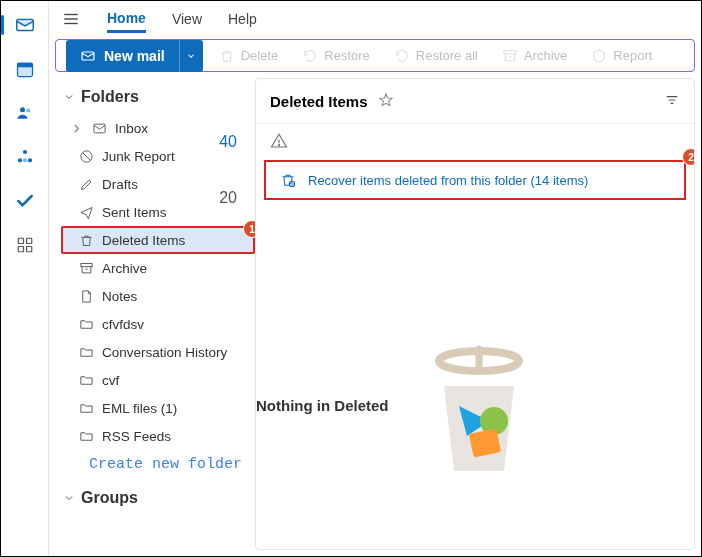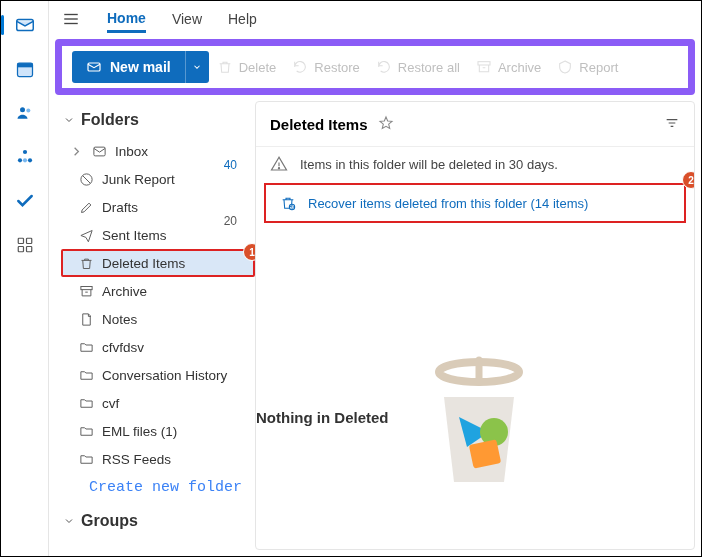--- a/index.html
+++ b/index.html
@@ -13,33 +13,33 @@
   
   .main { flex: 1; display: flex; flex-direction: column; }
 
   
   .topbar { display: flex; align-items: center; height: 36px; padding: 0 12px; gap: 26px; font-size: 14px; color: #444; }
   .hamburger { width: 20px; height: 20px; display:flex; align-items:center; justify-content:center; }
   .tab { padding: 4px 0; cursor: default; }
   .tab.active { color: #0f6cbd; font-weight: 600; border-bottom: 3px solid #0f6cbd; }
 
   
-  .toolbar { display: flex; align-items: center; height: 56px; padding: 0 10px; border: 7px solid #8b5cf6; border-radius: 4px; margin: 2px 6px 6px 6px; }
+  .toolbar { display: flex; align-items: center; height: 33px; padding: 0 10px; gap: 8px; border: 1px solid #8b5cf6; border-radius: 4px; margin: 2px 6px 6px 6px; }
   .newmail-wrap { display:flex; }
   .newmail { display: flex; align-items: center; gap: 8px; background: #0f6cbd; color: #fff; font-size: 14px; font-weight:600; height: 32px; padding: 0 14px; border-radius: 3px 0 0 3px; }
   .newmail-dd { width: 24px; height: 32px; background: #0f6cbd; display:flex; align-items:center; justify-content:center; color:#fff; border-left:1px solid rgba(255,255,255,0.3); border-radius: 0 3px 3px 0;}
   .tbtn { display: flex; align-items: center; gap: 6px; color: #bfbfbf; font-size: 13px; height: 32px; padding: 0 8px; }
   .tbtn svg { opacity: 0.5; }
 
   
   .body { flex:1; display:flex; overflow:hidden; }
   .sidebar { width: 206px; padding: 6px 0 0 12px; overflow:auto; font-size: 13.5px; color:#333; }
   .side-header { display:flex; align-items:center; gap:6px; font-weight:600; font-size:16px; padding: 4px 8px 8px 2px; }
   .folder { display:flex; align-items:center; gap:8px; height:28px; padding: 0 8px 0 18px; border-radius:3px; position:relative; }
-  .folder .count { margin-left:auto; padding-right:10px; color:#0f6cbd; font-size:12px;margin-top:28px; }
+  .folder .count { margin-left:auto; padding-right:10px; color:#0f6cbd; font-size:16px;margin-top:28px; }
   .folder.selected { background:#d9e7f7; border:2px solid #d22; border-radius:2px; padding-left:16px; }
   .folder svg { width:15px; height:15px; flex-shrink:0; color:#616161;}
   .callout { position:absolute; right:-8px; top:-8px; width:18px; height:18px; background:#d94f2a; color:#fff; border-radius:50%; font-size:10px; display:flex; align-items:center; justify-content:center; border:1px solid #fff; font-weight:600;}
   .link { color:#3b82f6; font-size:15px; padding: 6px 0 6px 28px; font-family: Liberation Mono, monospace; }
   .inbox-row { padding-left: 8px; }
   .chevlt { width:12px; color:#666; }
 
   
   .content { flex:1; border:1px solid #e5e5e5; border-radius:4px; margin: 0 6px 6px 0; display:flex; flex-direction:column; overflow:hidden; }
   .content-header { display:flex; align-items:center; height:44px; padding: 0 14px; font-weight:600; font-size:15px; gap:10px; }
@@ -292,21 +292,20 @@
             </svg>
         </span>
       </div>
 
       <div class="banner">
         <svg width="18" height="18" viewBox="0 0 24 24" fill="none" stroke="#777" stroke-width="1.6">
             <path d="M12 3L2 20h20L12 3z"></path>
             <line x1="12" y1="10" x2="12" y2="15"></line>
             <circle cx="12" cy="17.5" r="0.8" fill="#777"></circle>
           </svg>
-        <span>Items in this folder will be deleted in 30 days.</span>
       </div>
 
       <div class="recover-wrap">
         <div class="recover">
           <svg width="16" height="16" viewBox="0 0 24 24" fill="none" stroke="#0f6cbd" stroke-width="1.6">
               <path d="M4 7h16M9 7V5h6v2M6 7l1 13h10l1-13"></path>
               <circle cx="18" cy="18" r="4" fill="#fff"></circle>
               <path d="M16 18a2 2 0 1 1 1 1.7M16 16v2h2" stroke-width="1.2"></path>
             </svg>
           <span>Recover items deleted from this folder (14 items)</span>

